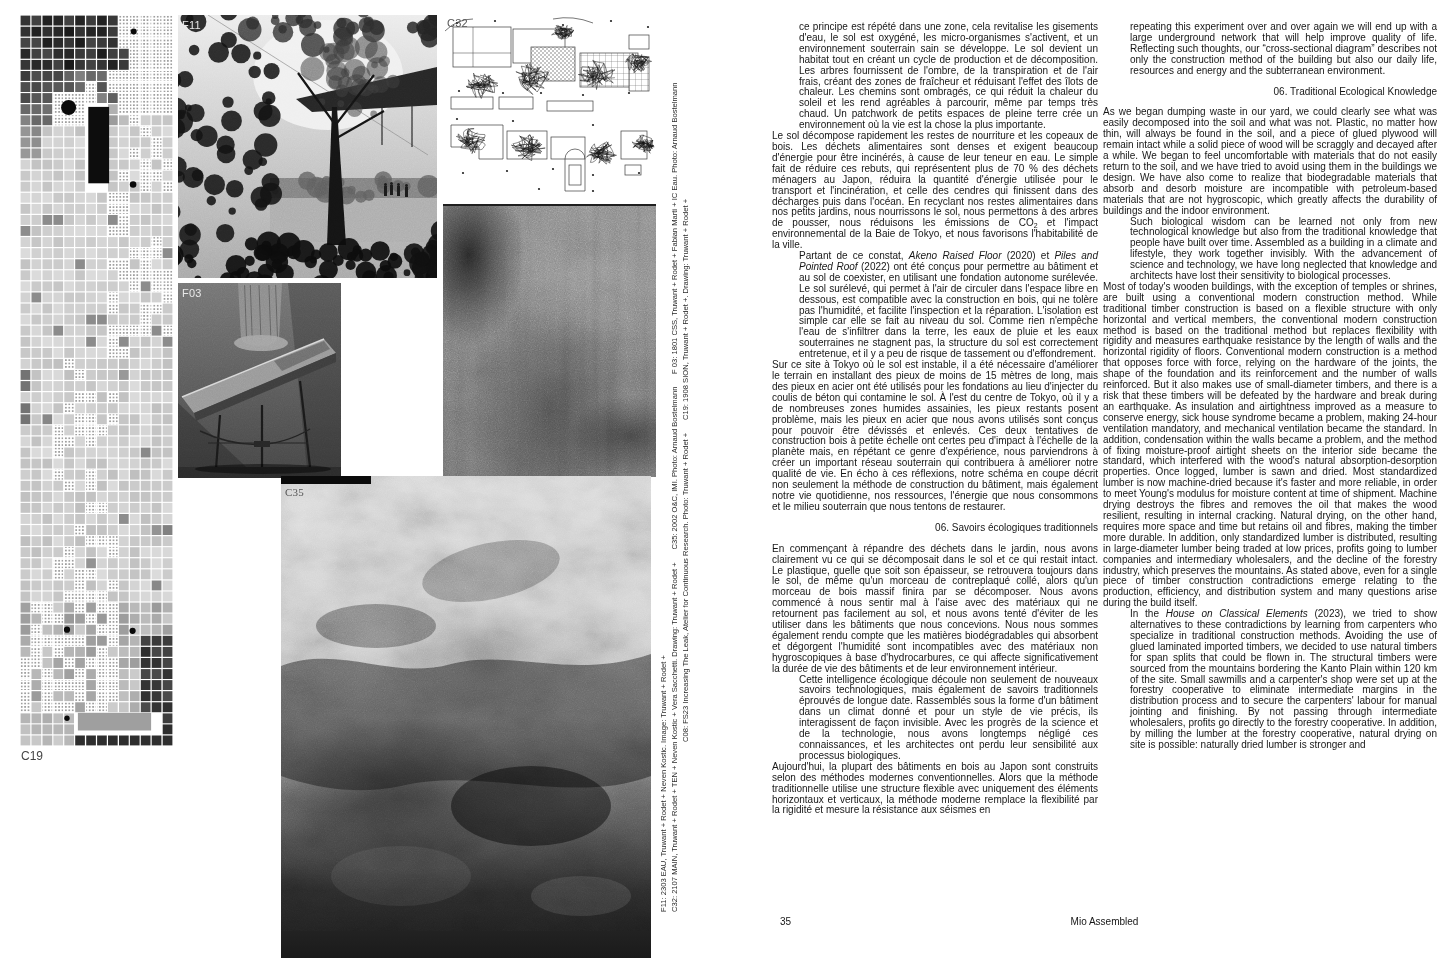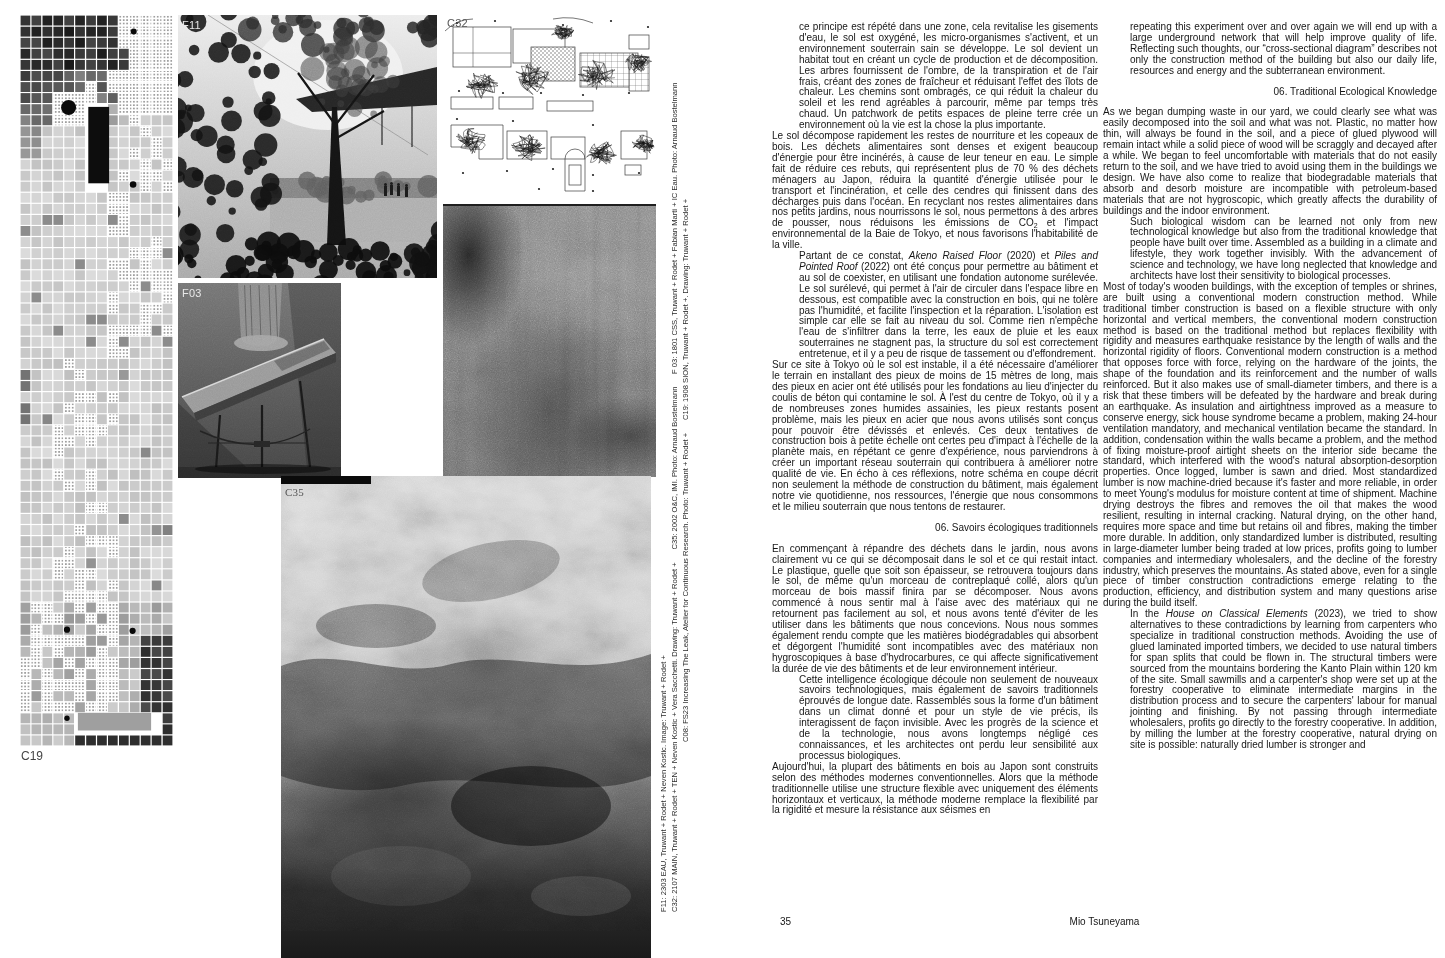--- a/index.html
+++ b/index.html
@@ -1407,16 +1407,16 @@
       <div class="para indent">repeating this experiment over and over again we will end up with a large underground network that will help improve quality of life. Reflecting such thoughts, our “cross-sectional diagram” describes not only the construction method of the building but also our daily life, resources and energy and the subterranean environment.</div>
       <div class="para heading">06. Traditional Ecological Knowledge</div>
       <div class="para flush">As we began dumping waste in our yard, we could clearly see what was easily decomposed into the soil and what was not. Plastic, no matter how thin, will always be found in the soil, and a piece of glued plywood will remain intact while a solid piece of wood will be scraggly and decayed after a while. We began to feel uncomfortable with materials that do not easily return to the soil, and we have tried to avoid using them in the buildings we design. We have also come to realize that biodegradable materials that absorb and desorb moisture are incompatible with petroleum-based materials that are not hygroscopic, which greatly affects the durability of buildings and the indoor environment.</div>
       <div class="para indent">Such biological wisdom can be learned not only from new technological knowledge but also from the traditional knowledge that people have built over time. Assembled as a building in a climate and lifestyle, they work together invisibly. With the advancement of science and technology, we have long neglected that knowledge and architects have lost their sensitivity to biological processes.</div>
       <div class="para flush">Most of today's wooden buildings, with the exception of temples or shrines, are built using a conventional modern construction method. While traditional timber construction is based on a flexible structure with only horizontal and vertical members, the conventional modern construction method is based on the traditional method but replaces flexibility with rigidity and measures earthquake resistance by the length of walls and the horizontal rigidity of floors. Conventional modern construction is a method that opposes force with force, relying on the hardware of the joints, the shape of the foundation and its reinforcement and the number of walls reinforced. But it also makes use of small-diameter timbers, and there is a risk that these timbers will be defeated by the hardware and break during an earthquake. As insulation and airtightness improved as a measure to conserve energy, sick house syndrome became a problem, making 24-hour ventilation mandatory, and mechanical ventilation became the standard. In addition, condensation within the walls became a problem, and the method of fixing moisture-proof airtight sheets on the interior side became the standard, which interfered with the wood's natural absorption-desorption properties. Once logged, lumber is sawn and dried. Most standardized lumber is now machine-dried because it's faster and more reliable, in order to meet Young's modulus for moisture content at time of shipment. Machine drying destroys the fibres and removes the oil that makes the wood resilient, resulting in internal cracking. Natural drying, on the other hand, requires more space and time but retains oil and fibres, making the timber more durable. In addition, only standardized lumber is distributed, resulting in large-diameter lumber being traded at low prices, profits going to lumber companies and intermediary wholesalers, and the decline of the forestry industry, which preserves the mountains. As stated above, even for a single piece of timber construction contradictions emerge relating to the production, efficiency, and distribution system and many questions arise during the build itself.</div>
       <div class="para indent">In the <i>House on Classical Elements</i> (2023), we tried to show alternatives to these contradictions by learning from carpenters who specialize in traditional construction methods. Avoiding the use of glued laminated imported timbers, we decided to use natural timbers for span splits that could be flown in. The structural timbers were sourced from the mountains bordering the Kanto Plain within 120 km of the site. Small sawmills and a carpenter's shop were set up at the forestry cooperative to eliminate intermediate margins in the distribution process and to secure the carpenters' labour for manual jointing and finishing. By not passing through intermediate wholesalers, profits go directly to the forestry cooperative. In addition, by milling the lumber at the forestry cooperative, natural drying on site is possible: naturally dried lumber is stronger and</div>
     </div>
 
   <div class="footer">
     <span class="pagenum">35</span>
-    <span class="author">Mio Tsuneyama</span>
+    <span class="author">Mio Assembled</span>
   </div>
 
 </div>
 
 </body></html>

